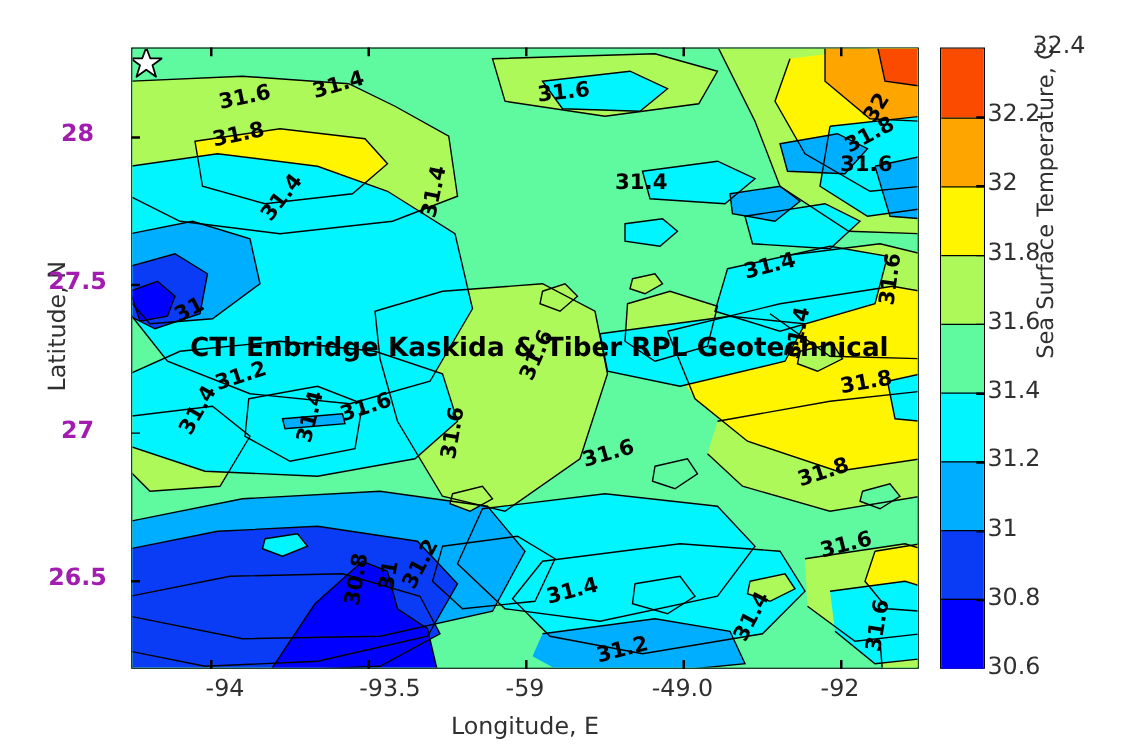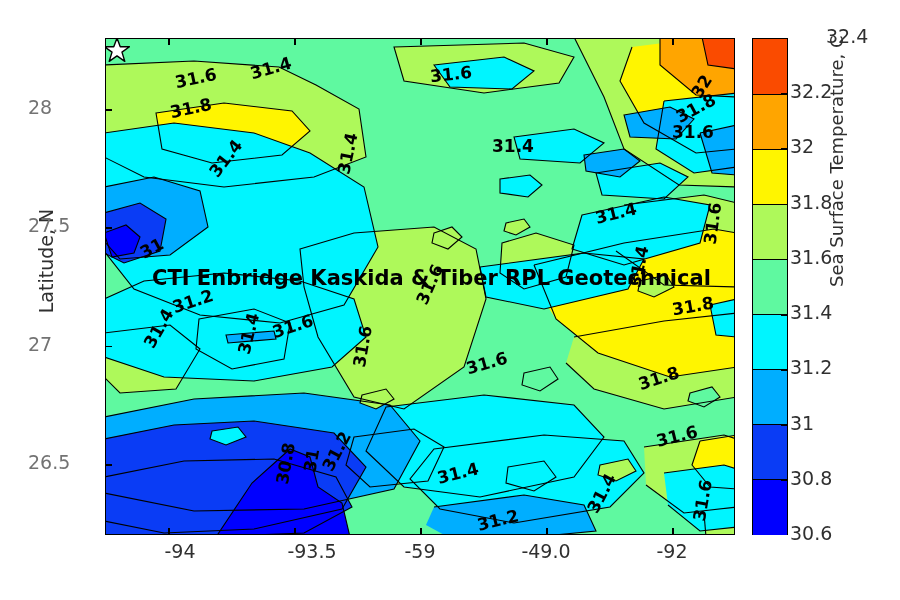--- a/index.html
+++ b/index.html
@@ -19,21 +19,21 @@
 
   .sitelabel{position:absolute;font-size:21px;font-weight:bold;color:#000;
              white-space:nowrap;left:152px;top:268px;line-height:1;}
 
   .star{position:absolute;left:405px;top:250px;width:26px;height:26px;}
 
   .ylab{position:absolute;left:-6px;top:250px;font-size:19px;color:#303030;
         transform:rotate(-90deg);transform-origin:50% 50%;white-space:nowrap;}
   .xlab{position:absolute;left:105px;top:570px;width:630px;text-align:center;
         font-size:19px;color:#303030;}
-  .ytick{position:absolute;right:0;font-size:19px;color:#737373;text-align:left;white-space:nowrap;}
+  .ytick{position:absolute;right:0;font-size:19px;color:#a21caf;text-align:center;white-space:nowrap;font-weight:bold;}
   .xtick{position:absolute;top:540px;font-size:19px;color:#303030;text-align:center;white-space:nowrap;}
   .ytickwrap{position:absolute;left:28px;width:68px;}
   .tickmark{position:absolute;background:#000;}
 
   .cbar{position:absolute;left:752px;top:38px;width:36px;height:497px;
         border:1.4px solid #000;box-sizing:border-box;}
   .cbseg{position:absolute;left:0;width:100%;}
   .cbtick{position:absolute;left:790px;font-size:19px;color:#303030;white-space:nowrap;}
   .cbtickmark{position:absolute;left:781px;width:7px;height:1.4px;background:#000;}
   .cbtitle{position:absolute;left:826px;top:287px;font-size:18px;color:#303030;
@@ -217,20 +217,21 @@
       <div class="clab" style="left: 437px; top: 465px; transform: rotate(-14deg);">31.4</div>
       <div class="clab" style="left: 581px; top: 485px; transform: rotate(-62deg);">31.4</div>
       <div class="clab" style="left: 682px; top: 492px; transform: rotate(-80deg);">31.6</div>
       <div class="clab" style="left: 477px; top: 512px; transform: rotate(-14deg);">31.2</div>
       <div class="clab" style="left: 409px; top: 276px; transform: rotate(-66deg);">31.6</div>
     </div>
 
   <div class="sitelabel">CTI Enbridge  Kaskida &amp; Tiber RPL Geotechnical</div>
 
   <div class="ylab">Latitude, N</div>
+  <div class="xlab">Longitude, E</div>
   <div id="yticks">
       <div class="ytickwrap" style="top: 96px;">
         <div class="ytick" style="position: static;">28</div>
       </div>
       <div class="tickmark" style="left: 105px; top: 109px; width: 7px; height: 1.5px;"></div>
       <div class="ytickwrap" style="top: 214.333px;">
         <div class="ytick" style="position: static;">27.5</div>
       </div>
       <div class="tickmark" style="left: 105px; top: 227.333px; width: 7px; height: 1.5px;"></div>
       <div class="ytickwrap" style="top: 332.667px;">

